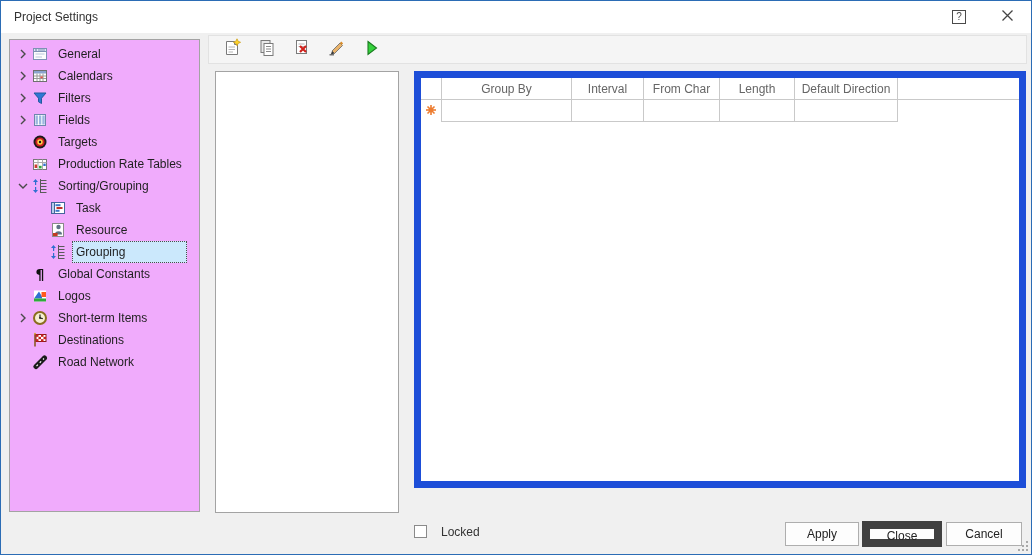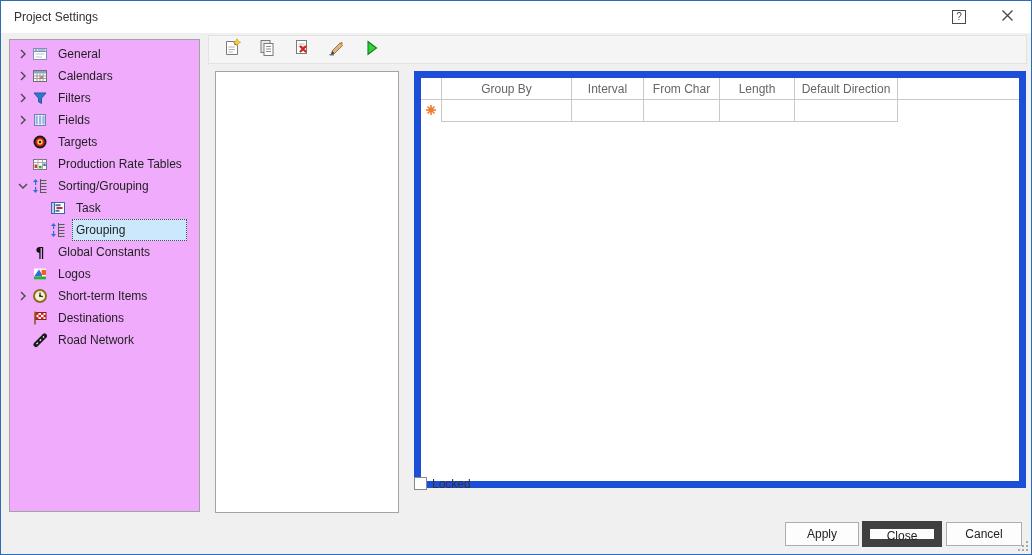--- a/index.html
+++ b/index.html
@@ -34,21 +34,21 @@
 
   
   .grid{display:grid;grid-template-columns:21px 130px 72px 76px 75px 103px 1fr}
   .gh{height:22px;display:flex;align-items:center;justify-content:center;color:#666;border-bottom:1px solid #c9c9c9;border-right:1px solid #c9c9c9;background:#fff}
   .gh-rest{border-right:none}
   .gc{height:22px;border-bottom:1px solid #c9c9c9;border-right:1px solid #c9c9c9;background:#fff}
   .gc-ind{border-bottom:none;display:flex;align-items:center;justify-content:center}
   .gc-rest{border-bottom:none;border-right:none}
 
   
-  .locked{position:absolute;left:413px;top:476px;display:flex;gap:5px;cursor:pointer}
+  .locked{position:absolute;left:413px;top:524px;display:flex;gap:14px;cursor:pointer}
   .checkbox{width:13px;height:13px;background:#fff;border:1px solid #8a8a8a;flex:none}
   .btn{position:absolute;height:24px;background:#fdfdfd;border:1px solid #aeaeae;font-size:12px;color:#222;cursor:pointer;font-family:inherit}
   .btn-apply{left:784px;top:521px;width:74px}
   .btn-close{left:861px;top:520px;width:80px;height:26px;border:8px solid #404040}
   .btn-cancel{left:945px;top:521px;width:76px}
   .grip{position:absolute;right:2px;bottom:2px;width:13px;height:13px}
 </style>
 </head>
 <body>
 
@@ -204,20 +204,33 @@
             <rect x="1.5" y="2.5" width="13" height="11" fill="#fff" stroke="#44639c"></rect>
             <rect x="1.5" y="2.5" width="3" height="11" fill="#b8cdec" stroke="#44639c"></rect>
             <rect x="5.5" y="4.2" width="5" height="2" fill="#3c78c8"></rect>
             <rect x="6.5" y="7" width="6" height="2" fill="#c03028"></rect>
             <rect x="5.5" y="9.8" width="4" height="2" fill="#3c78c8"></rect>
           </svg>
         </span>
       <span class="tlabel">Task</span>
     </div>
 
+    <div class="trow">
+      <span class="arrow"></span>
+      <span class="indent"></span>
+      <span class="ticon">
+          <svg width="16" height="16" viewBox="0 0 16 16">
+            <rect x="2.5" y="1.5" width="11" height="13" fill="#fff" stroke="#8a8a8a"></rect>
+            <circle cx="8.5" cy="5" r="2.2" fill="#5f7387"></circle>
+            <path d="M5 12.5 a3.5 3.2 0 0 1 7 0 Z" fill="#5f7387"></path>
+            <rect x="3" y="11" width="4.6" height="3" fill="#c23b22"></rect>
+          </svg>
+        </span>
+      <span class="tlabel">Resource</span>
+    </div>
 
     <div class="trow selected">
       <span class="arrow"></span>
       <span class="indent"></span>
       <span class="ticon">
           <svg width="16" height="16" viewBox="0 0 16 16">
             <polygon points="3.5,1 6,4 1,4" fill="#2f6fd0"></polygon>
             <rect x="3" y="4" width="1.2" height="3" fill="#2f6fd0"></rect>
             <polygon points="3.5,15 6,12 1,12" fill="#2f6fd0"></polygon>
             <rect x="3" y="9" width="1.2" height="3" fill="#2f6fd0"></rect>

